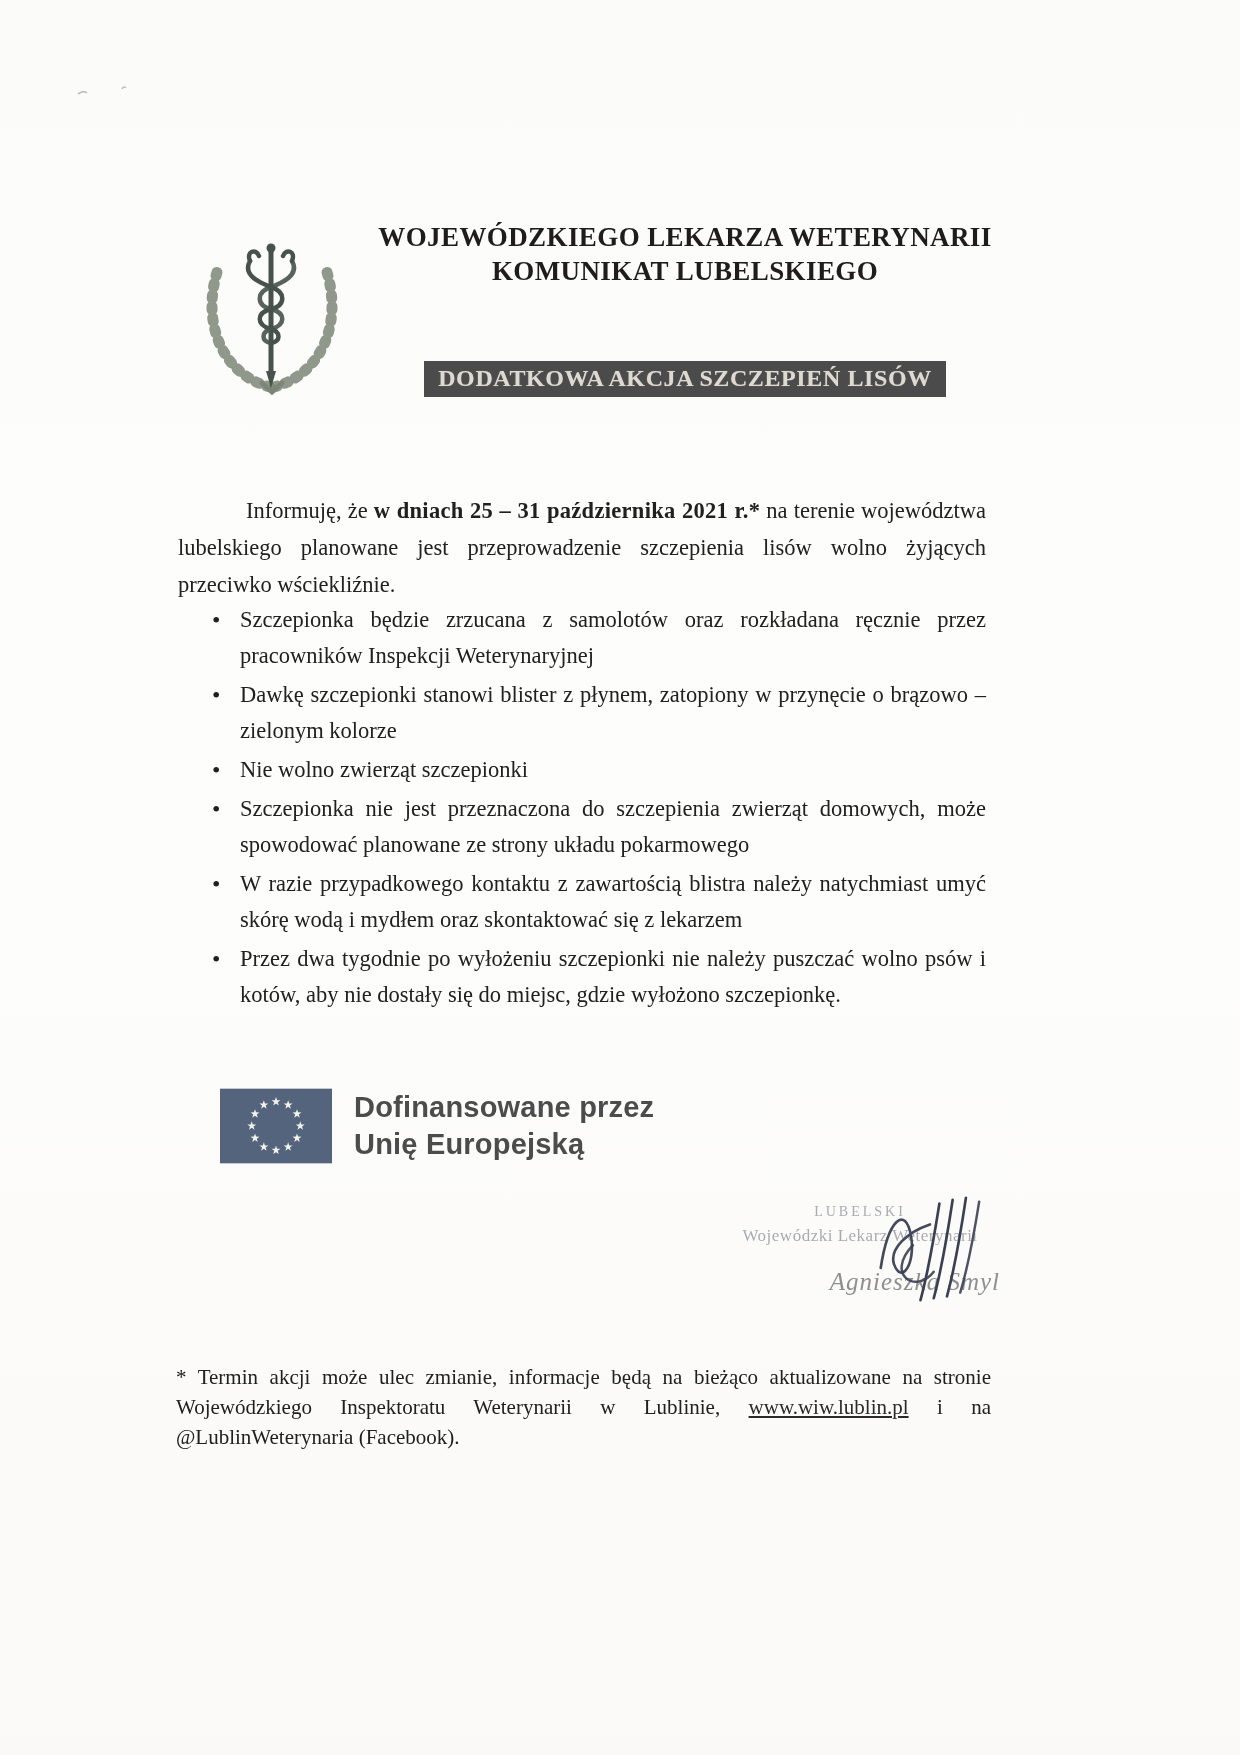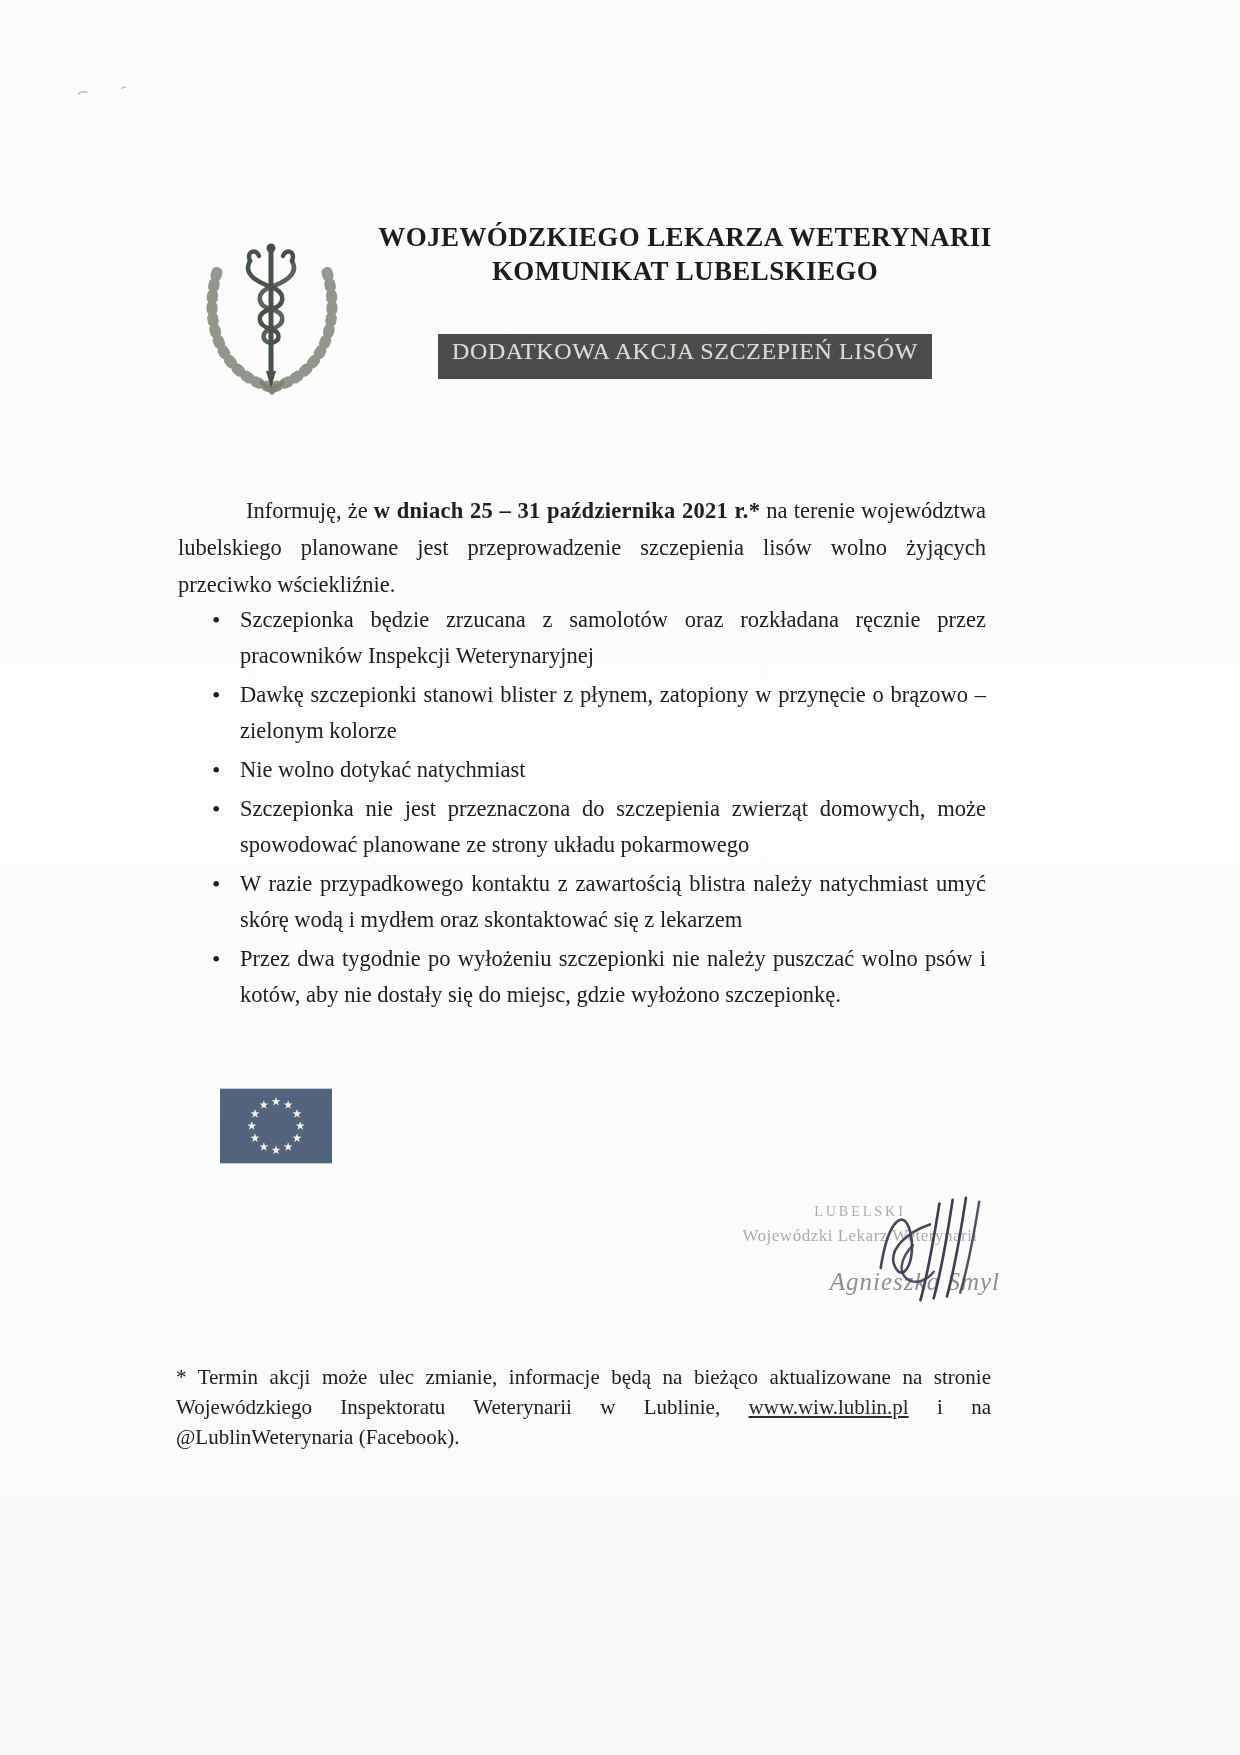--- a/index.html
+++ b/index.html
@@ -30,25 +30,26 @@
 
   
   .banner {
     position: absolute; left: 370px; top: 334px; width: 630px;
     text-align: center; line-height: 0;
   }
   .banner-line {
     display: inline-block;
     background: var(--banner-bg, #4b4b4b);
     color: var(--banner-text, #ded9d1);
-    font-weight: normal; font-size: 24px; line-height: 33px;
+    font-weight: bold; font-size: 24px; line-height: 33px;
     letter-spacing: .6px;
-    padding: 1px 14px 11px 14px;
+    padding: 1px 14px 2px 14px;
     margin-bottom: 2px;
     text-shadow: 0 0 1px rgba(255,255,255,.35);
+    margin-top: 27px;
   }
 
   
   .intro {
     position: absolute; left: 178px; top: 492px; width: 808px;
     font-size: 22.5px; line-height: 37px; text-align: justify; text-indent: 68px;
   }
   .intro strong { letter-spacing: .3px; }
 
   .bullet-list {
@@ -132,21 +133,21 @@
 
   <div class="banner">
     <span class="banner-line">DODATKOWA AKCJA SZCZEPIEŃ LISÓW</span><br>
   </div>
 
   <p class="intro"><span>Informuję, że </span><strong>w dniach 25 – 31 października 2021 r.*</strong><span> na terenie województwa lubelskiego planowane jest przeprowadzenie szczepienia lisów wolno żyjących przeciwko wściekliźnie.</span></p>
 
   <ul class="bullet-list">
     <li>Szczepionka będzie zrzucana z samolotów oraz rozkładana ręcznie przez pracowników Inspekcji Weterynaryjnej</li>
     <li>Dawkę szczepionki stanowi blister z płynem, zatopiony w przynęcie o brązowo – zielonym kolorze</li>
-    <li>Nie wolno dotykać natychmiast</li>
+    <li>Nie wolno zwierząt szczepionki</li>
     <li>Szczepionka nie jest przeznaczona do szczepienia zwierząt domowych, może spowodować planowane ze strony układu pokarmowego</li>
     <li>W razie przypadkowego kontaktu z zawartością blistra należy natychmiast umyć skórę wodą i mydłem oraz skontaktować się z lekarzem</li>
     <li>Przez dwa tygodnie po wyłożeniu szczepionki nie należy puszczać wolno psów i kotów, aby nie dostały się do miejsc, gdzie wyłożono szczepionkę.</li>
   </ul>
 
   <div class="eu-block">
     <svg class="eu-flag" viewBox="0 0 120 80" aria-hidden="true">
       <rect x="0" y="0" width="120" height="80" style="fill:var(--eu-flag-blue)"></rect>
       <defs>
         <path id="star" d="M0,-5 L1.18,-1.62 L4.76,-1.55 L1.9,0.62 L2.94,4.05 L0,2 L-2.94,4.05 L-1.9,0.62 L-4.76,-1.55 L-1.18,-1.62 Z" style="fill:var(--eu-star-white)"></path>
@@ -157,20 +158,24 @@
       <use href="#star" transform="translate(86,40)"></use>
       <use href="#star" transform="translate(82.5,53)"></use>
       <use href="#star" transform="translate(73,62.5)"></use>
       <use href="#star" transform="translate(60,66)"></use>
       <use href="#star" transform="translate(47,62.5)"></use>
       <use href="#star" transform="translate(37.5,53)"></use>
       <use href="#star" transform="translate(34,40)"></use>
       <use href="#star" transform="translate(37.5,27)"></use>
       <use href="#star" transform="translate(47,17.5)"></use>
     </svg>
+    <div class="eu-text">
+      <div>Dofinansowane przez</div>
+      <div>Unię Europejską</div>
+    </div>
   </div>
 
   <div class="signature-block">
     <div class="stamp-line1">LUBELSKI</div>
     <div class="stamp-line2">Wojewódzki Lekarz Weterynarii</div>
     <svg class="signature-scribble" viewBox="0 0 150 120" aria-hidden="true">
       <path d="M24,80 C32,28 50,14 56,46 C61,76 46,98 38,76 C33,60 52,42 76,34" fill="none" style="stroke:var(--signature-ink)" stroke-width="2.8" stroke-linecap="round" opacity="0.95"></path>
       <path d="M58,56 C28,88 62,108 80,84" fill="none" style="stroke:var(--signature-ink)" stroke-width="2.6" stroke-linecap="round" opacity="0.9"></path>
       <path d="M86,12 C80,50 72,92 66,114" fill="none" style="stroke:var(--signature-ink)" stroke-width="2.8" stroke-linecap="round"></path>
       <path d="M100,8 C94,48 86,90 80,112" fill="none" style="stroke:var(--signature-ink)" stroke-width="2.8" stroke-linecap="round"></path>

